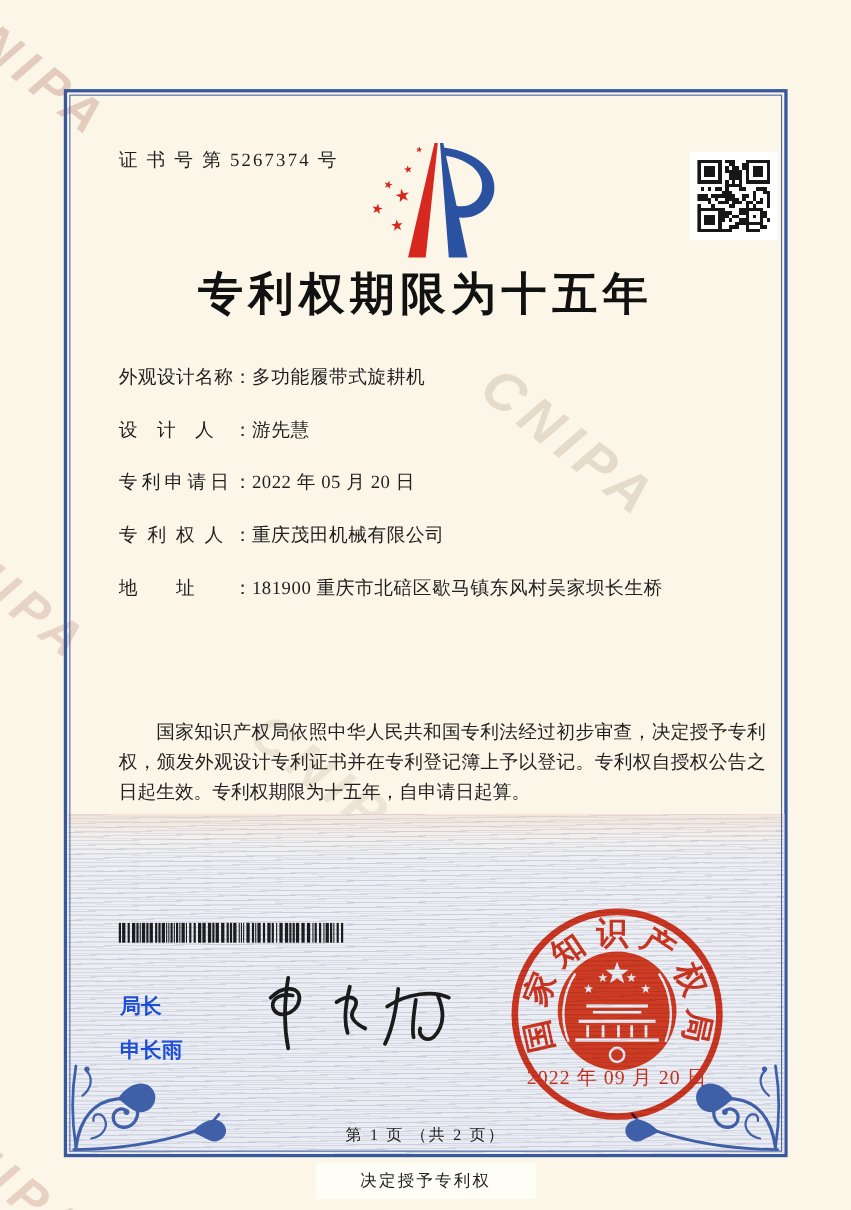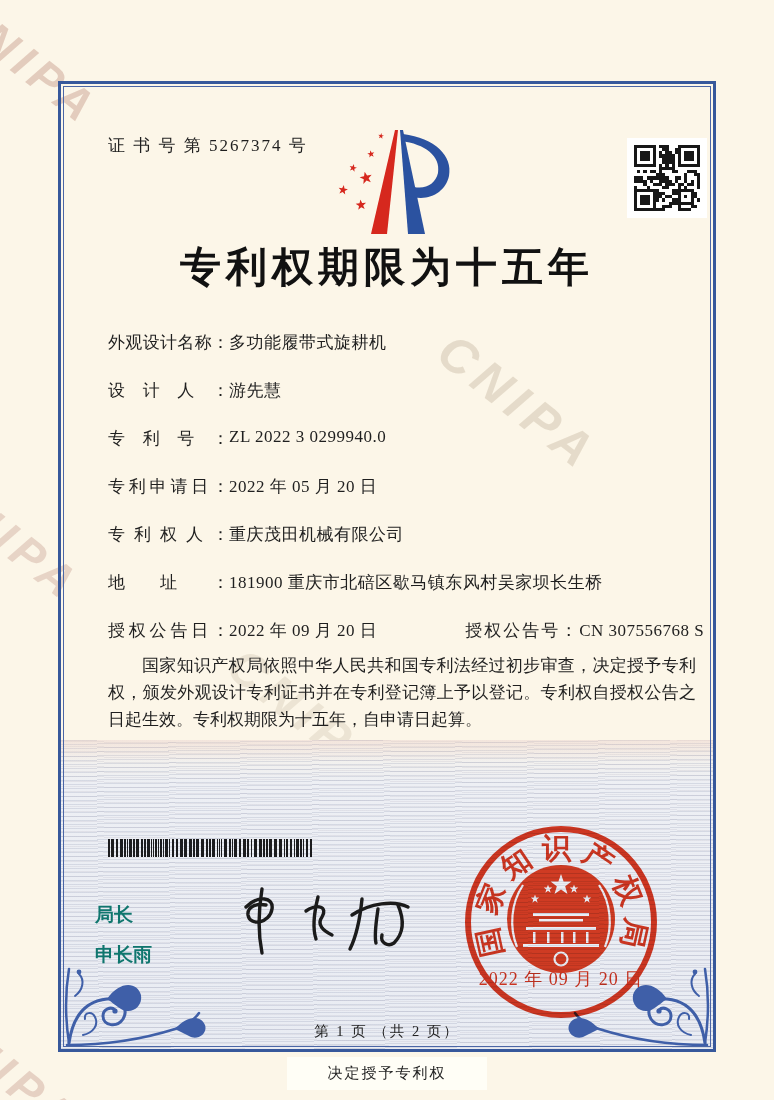--- a/index.html
+++ b/index.html
@@ -77,23 +77,23 @@
   .paras { position:absolute; left:47px; top:568px; width:588px; z-index:3;
            font-size:17px; line-height:27px; text-align:justify; }
   .paras p { text-indent:2em; }
 
   
   .barcode { position:absolute; left:47px; top:755px; width:206px; height:18px;
              display:flex; align-items:stretch; z-index:3; }
   .barcode i { display:block; height:100%; }
 
   
-  .signer { position:absolute; left:34px; top:818px; z-index:3;
+  .signer { position:absolute; left:48px; top:818px; z-index:3;
             font-family:"Liberation Sans","DejaVu Sans",sans-serif;
-            font-size:19px; font-weight:600; color:#0f766e; }
+            font-size:19px; font-weight:600; color:#1d4ed8; }
   .signer .line2 { margin-top:14px; }
   .signature { position:absolute; left:165px; top:793px; z-index:3; }
 
   
   .seal { position:absolute; left:400px; top:738px; z-index:5;
           opacity:.95; mix-blend-mode:multiply; }
 
   
   .pagenum { position:absolute; left:0; right:0; top:938px; z-index:3;
              text-align:center; font-size:14.5px; letter-spacing:2px; color:#222; }
@@ -419,33 +419,27 @@
   <div class="title">专利权期限为十五年</div>
 
   <div class="fields">
     <div class="frow">
       <span class="flabel">外观设计名称：</span><span class="fvalue">多功能履带式旋耕机</span>
     </div>
     <div class="frow">
       <span class="flabel">设计人：</span><span class="fvalue">游先慧</span>
     </div>
     <div class="frow">
-      <span class="flabel">专利号：</span><span class="fvalue">ZL 2022 3 0299940.0</span>
-    </div>
-    <div class="frow">
       <span class="flabel">专利申请日：</span><span class="fvalue">2022 年 05 月 20 日</span>
     </div>
     <div class="frow">
       <span class="flabel">专利权人：</span><span class="fvalue">重庆茂田机械有限公司</span>
     </div>
     <div class="frow">
       <span class="flabel">地址：</span><span class="fvalue">181900 重庆市北碚区歇马镇东风村吴家坝长生桥</span>
-    </div>
-    <div class="frow">
-      <span class="flabel">授权公告日：</span><span class="fvalue">2022 年 09 月 20 日</span><span class="gpair"><span class="glabel">授权公告号：</span><span class="fvalue">CN 307556768 S</span></span>
     </div>
   </div>
 
   <div class="paras">
     <p>国家知识产权局依照中华人民共和国专利法经过初步审查，决定授予专利权，颁发外观设计专利证书并在专利登记簿上予以登记。专利权自授权公告之日起生效。专利权期限为十五年，自申请日起算。</p>
   </div>
 
   <div class="barcode" id="barcode">
       <i style="width:2px;background:#1c1c1e"></i>
       <i style="width:1px;background:transparent"></i>

